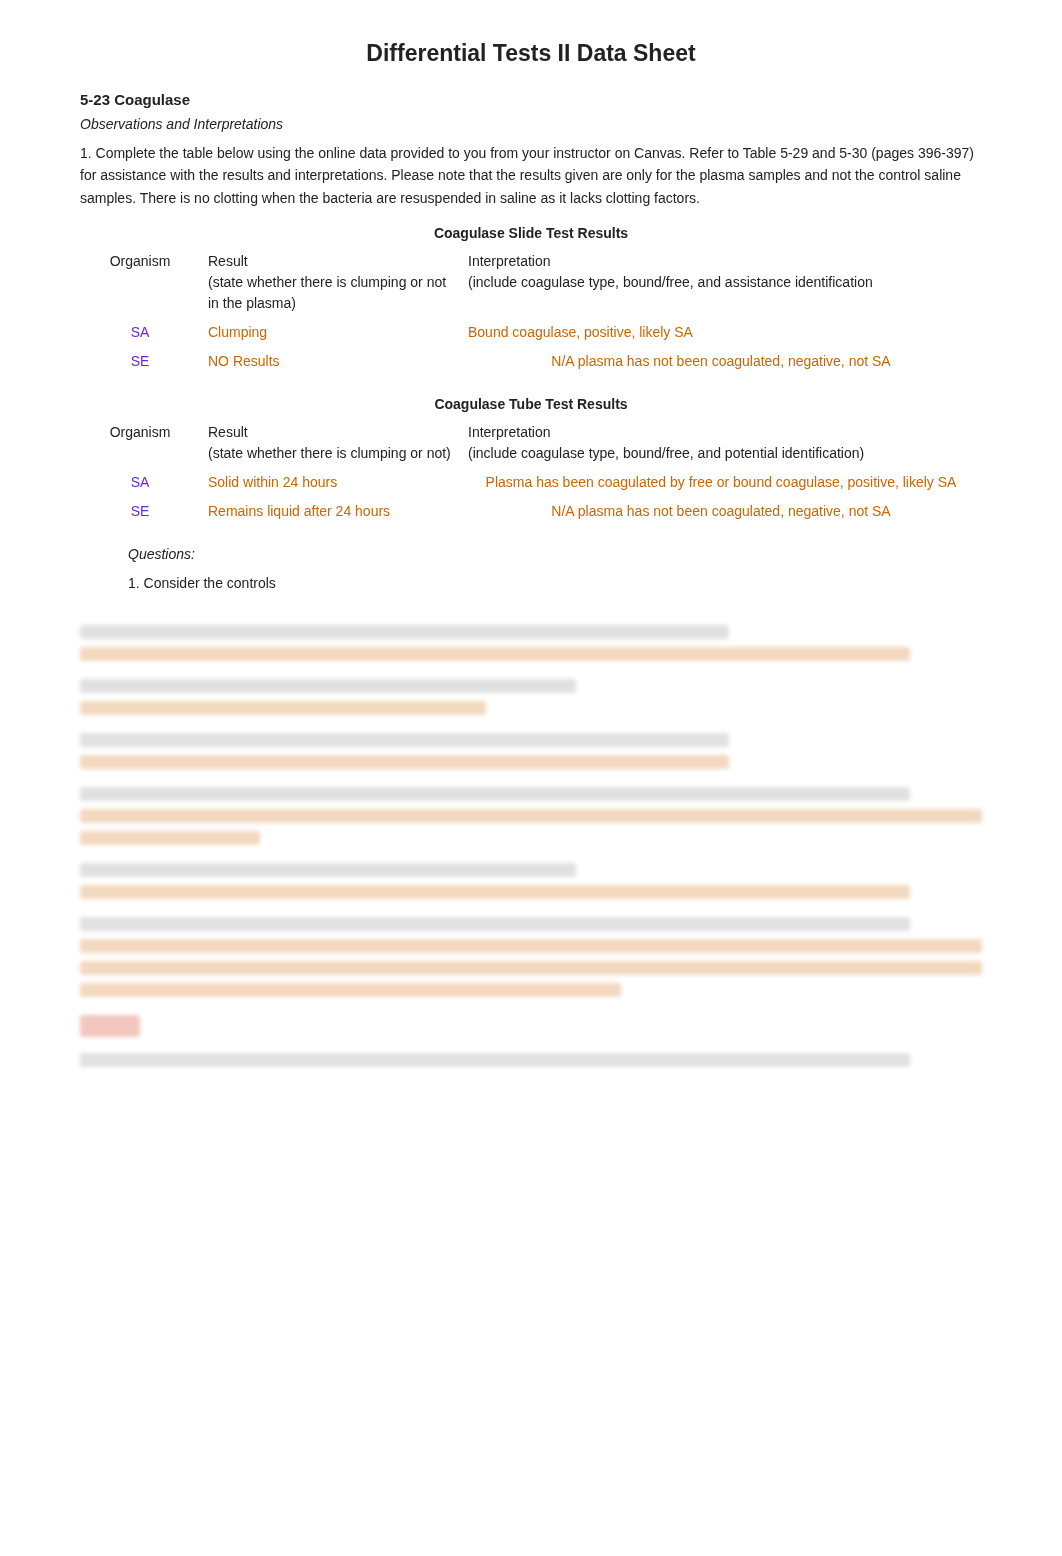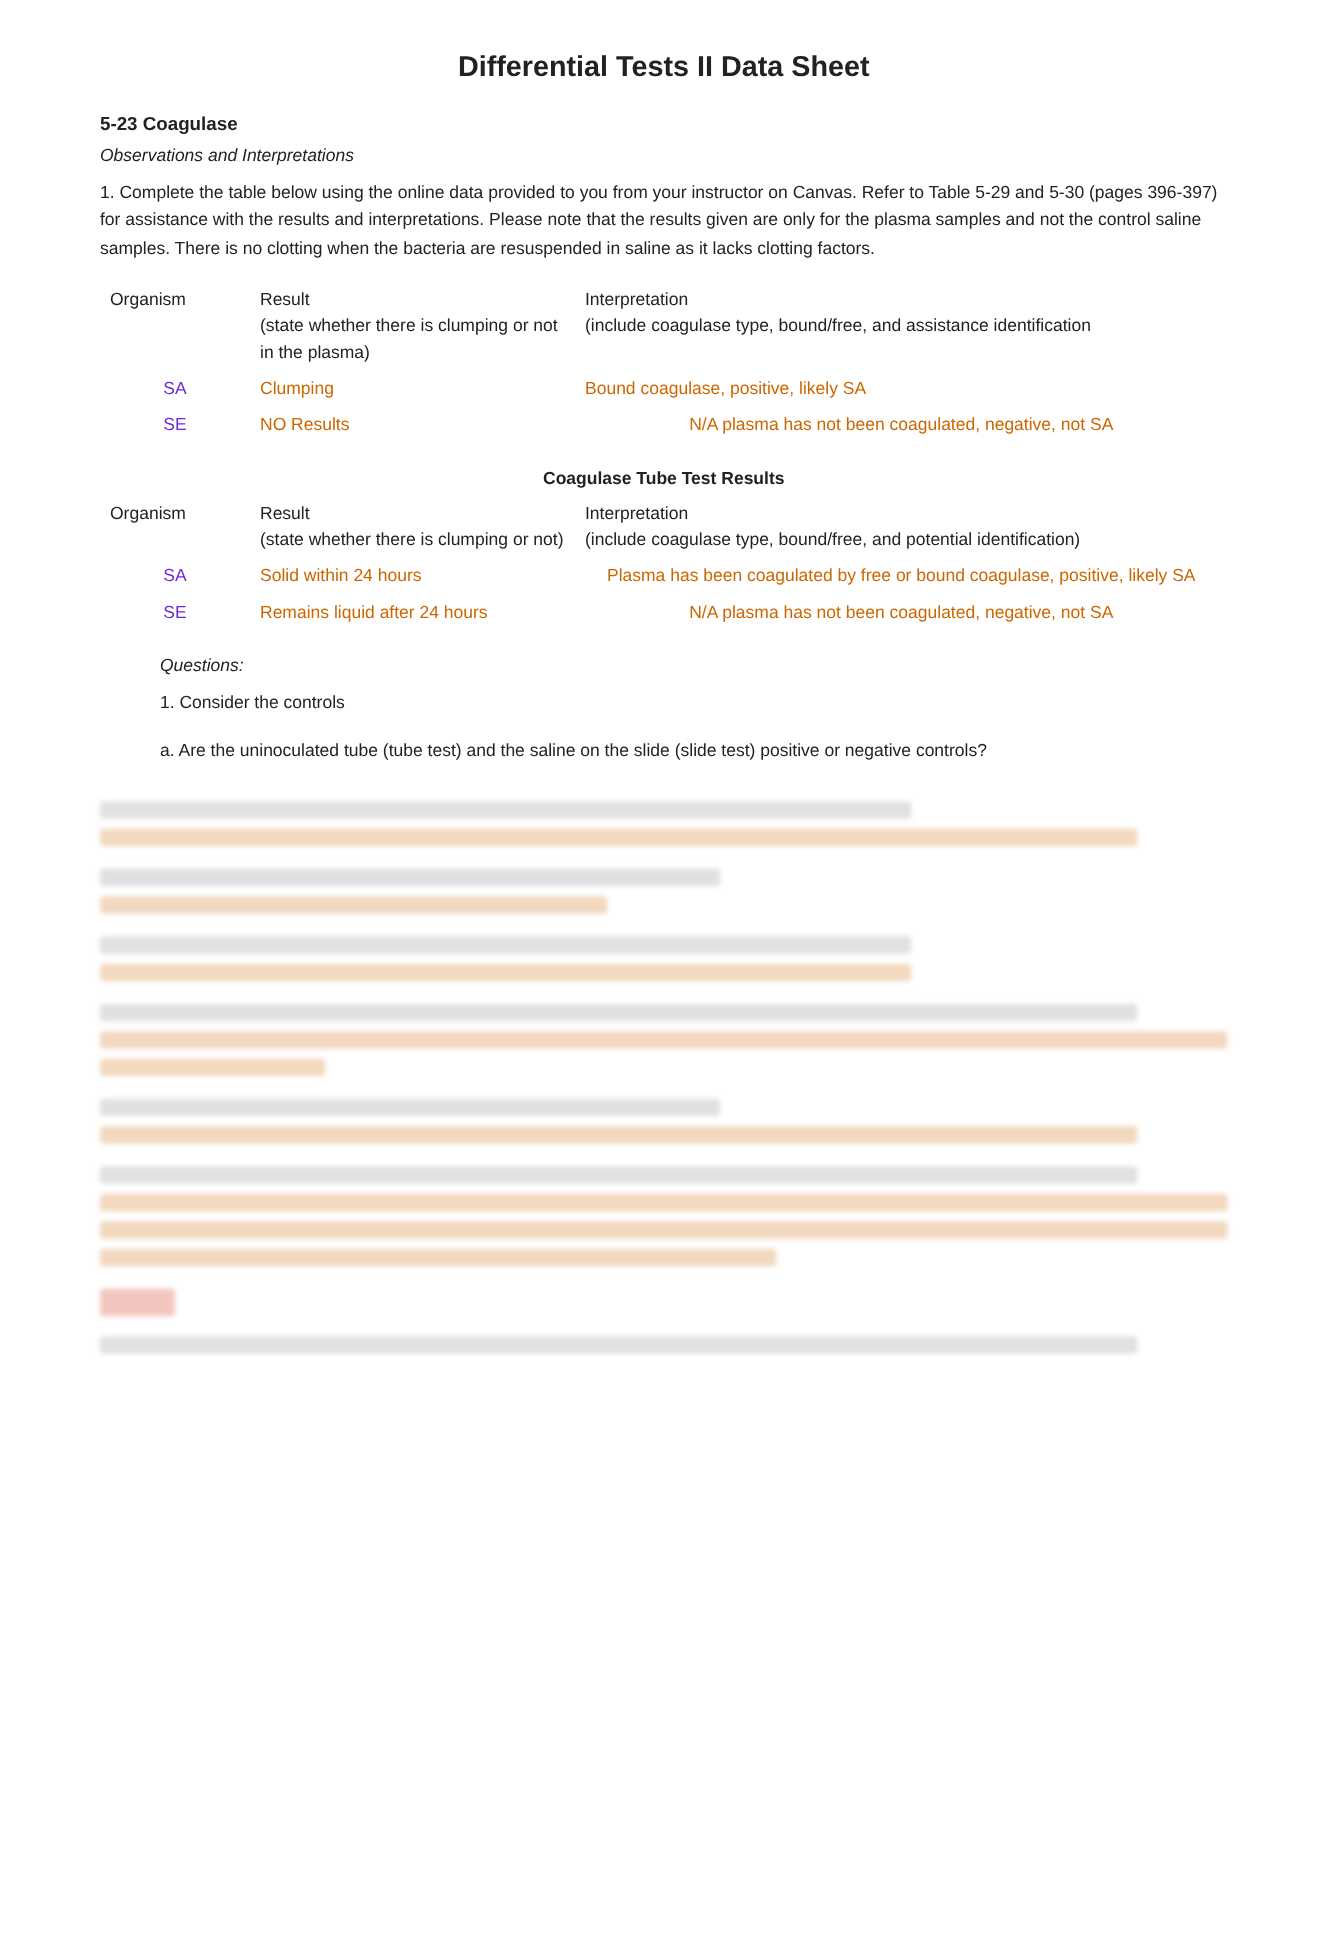--- a/index.html
+++ b/index.html
@@ -43,21 +43,21 @@
     table {
       width: 100%;
       border-collapse: collapse;
       margin-bottom: 8px;
     }
     table td {
       padding: 4px 8px;
       vertical-align: top;
       line-height: 1.5;
     }
-    .col-organism { width: 120px; }
+    .col-organism { width: 120px; text-align: center; }
     .col-result { width: 260px; }
     .col-interp { width: auto; }
     .red-text { color: #6d28d9; }
     .orange-text { color: #cc6600; }
     .questions-section { margin-top: 16px; margin-left: 48px; }
     .blurred-section {
       margin-top: 30px;
       opacity: 0.25;
       filter: blur(2px);
       user-select: none;
@@ -91,20 +91,21 @@
 
 <div class="page-title">Differential Tests II Data Sheet</div>
 
 <div class="section-heading">5-23 Coagulase</div>
 
 <div class="italic">Observations and Interpretations</div>
 
 <div class="paragraph">1. Complete the table below using the online data provided to you from your instructor on Canvas. Refer to Table 5-29 and 5-30 (pages 396-397) for assistance with the results and interpretations. Please note that the results given are only for the plasma samples and not the control saline samples. There is no clotting when the bacteria are resuspended in saline as it lacks clotting factors.</div>
 
 <div class="table-section">
+  <div class="table-title">Coagulase Slide Test Results</div>
   <table>
     <tbody>
         <tr>
       <td class="col-organism">
         <span>Organism</span><br>
       </td>
       <td class="col-result">
         <span>Result</span><br>
         <span>(state whether there is clumping or not in the plasma)</span>
       </td>
@@ -154,21 +155,20 @@
       <td class="orange-text">Remains liquid after 24 hours</td>
       <td class="orange-text center-text">N/A plasma has not been coagulated, negative, not SA</td>
     </tr>
   </tbody>
     </table>
 </div>
 
 <div class="questions-section">
   <div class="italic">Questions:</div>
   <div class="paragraph">1. Consider the controls</div>
-  <div class="paragraph">a. Are the uninoculated tube (tube test) and the saline on the slide (slide test) positive or negative controls?</div>
 </div>
 
 <div class="blurred-section">
   <div class="blurred-line blurred-line-med"></div>
   <div class="blurred-orange blurred-line-long"></div>
   <div style="height:10px;"></div>
   <div class="blurred-line blurred-line-short"></div>
   <div class="blurred-orange" style="width:45%;"></div>
   <div style="height:10px;"></div>
   <div class="blurred-line blurred-line-med"></div>

